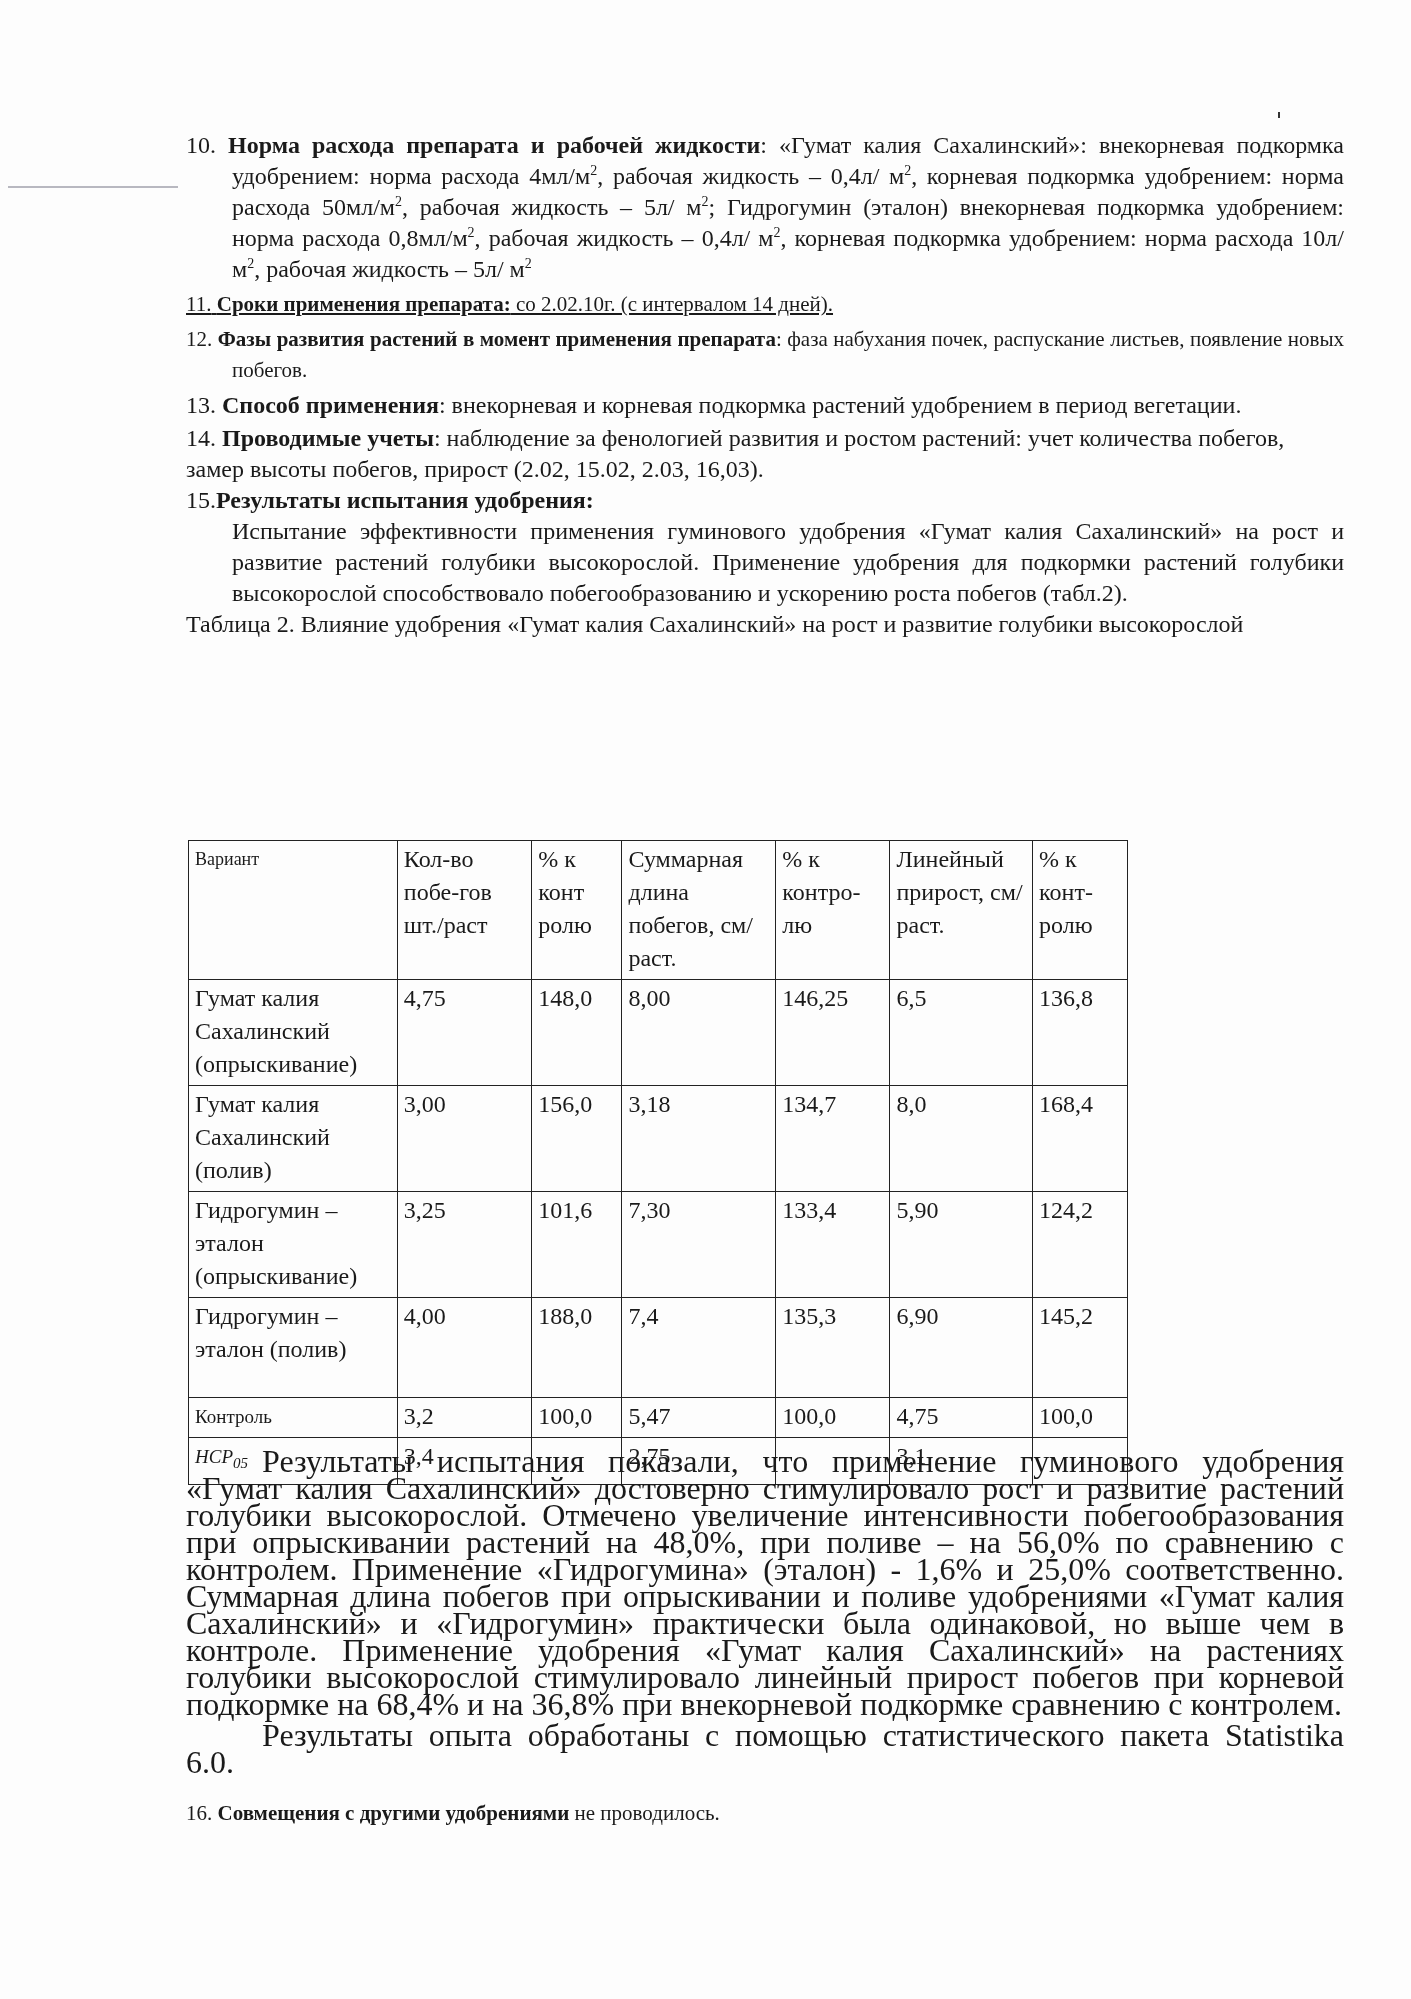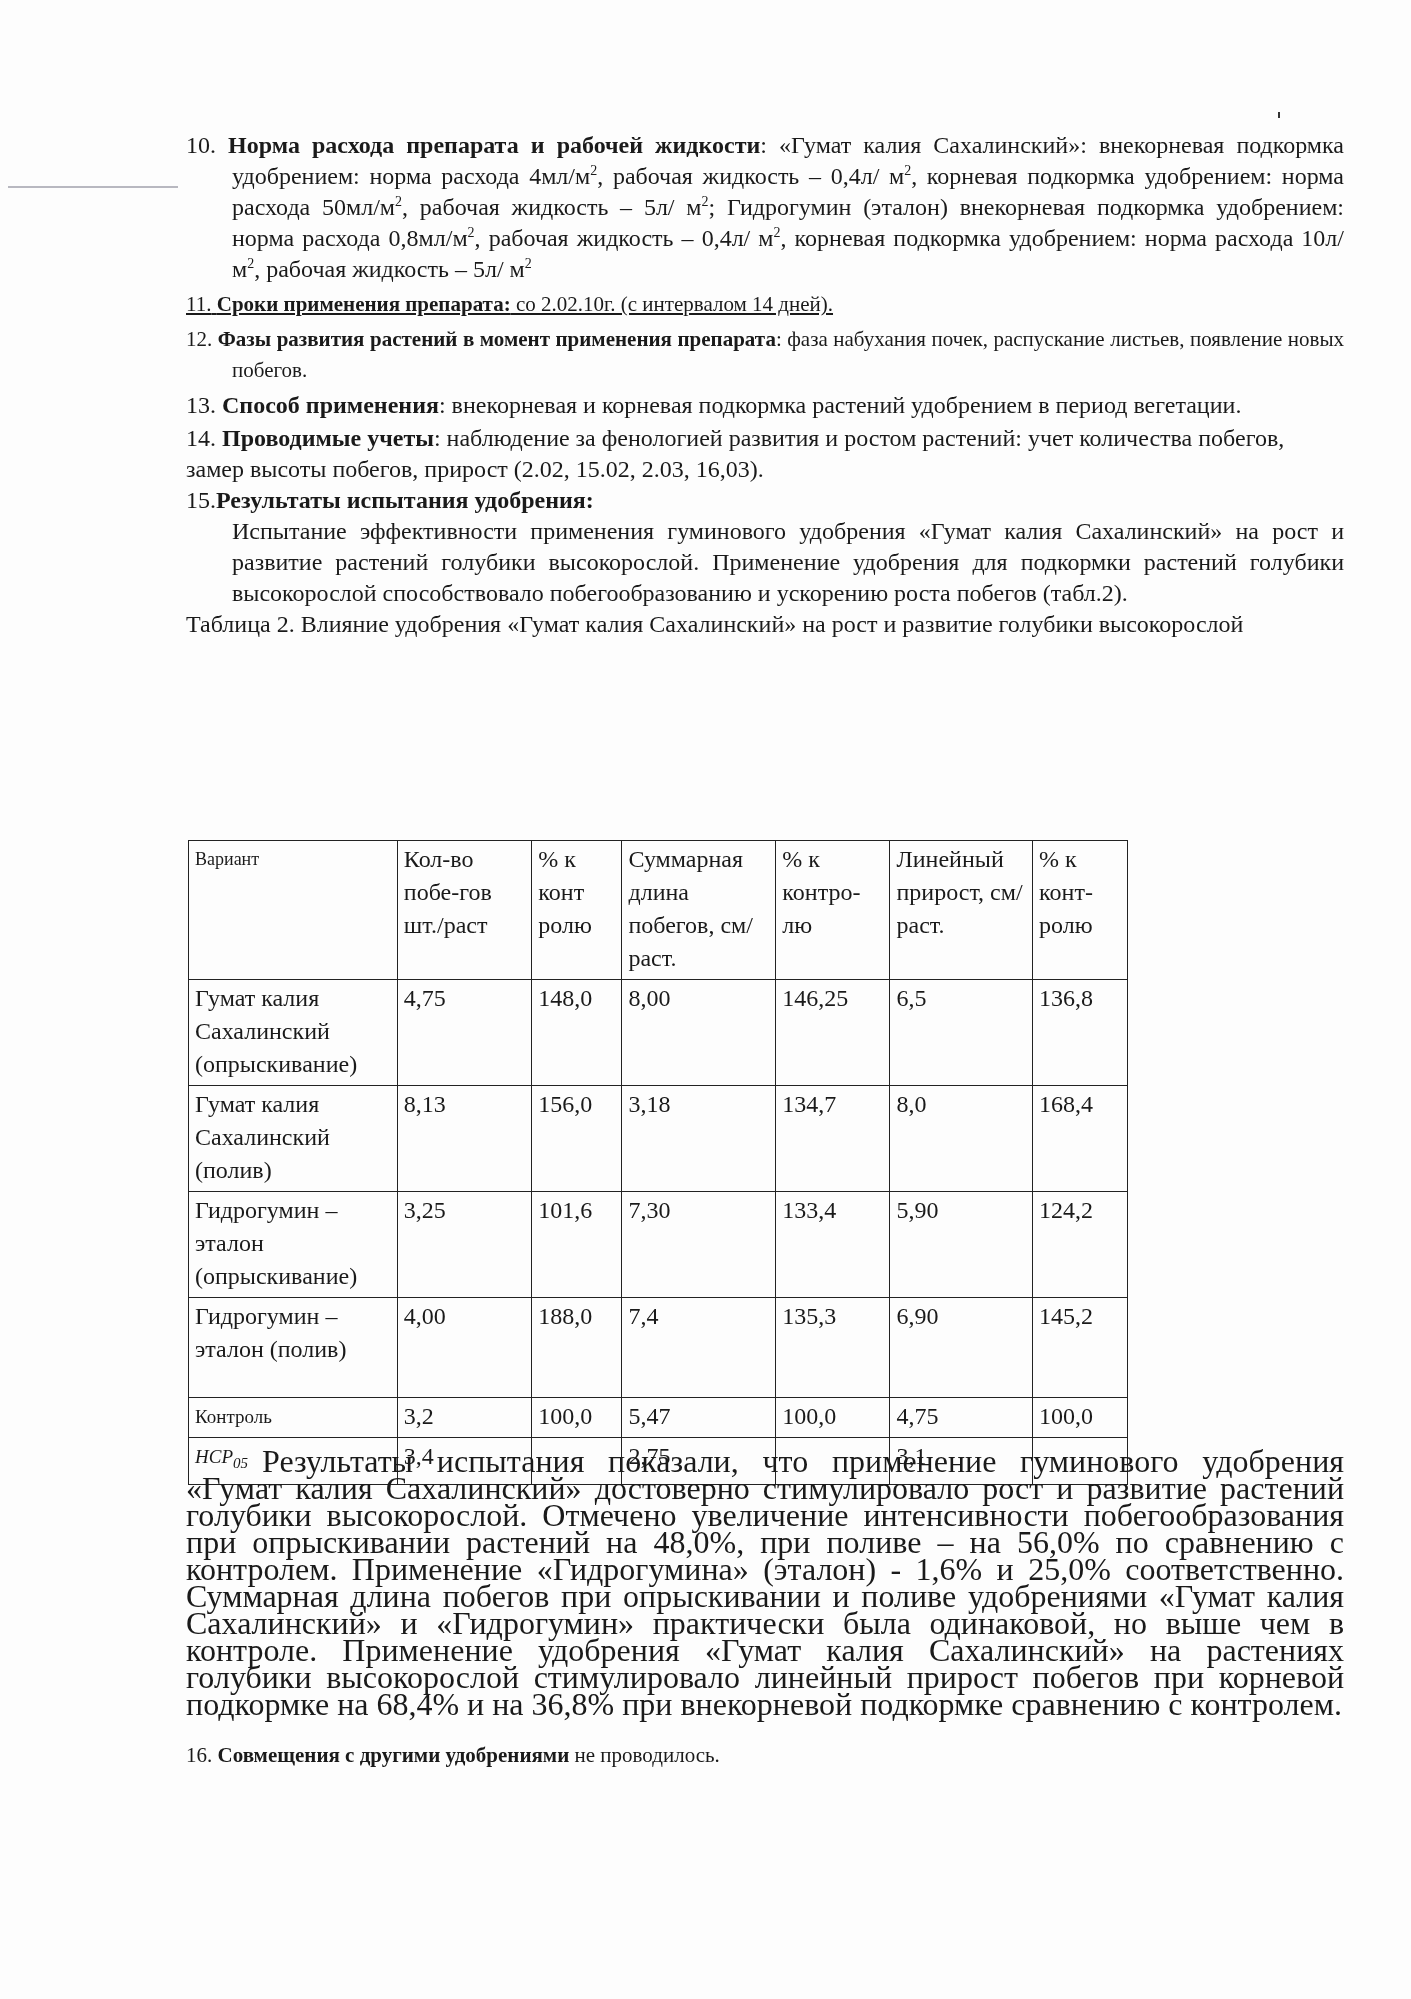--- a/index.html
+++ b/index.html
@@ -102,21 +102,21 @@
       <td>Гумат калия Сахалинский (опрыскивание)</td>
       <td>4,75</td>
       <td>148,0</td>
       <td>8,00</td>
       <td>146,25</td>
       <td>6,5</td>
       <td>136,8</td>
     </tr>
     <tr style="height:100px;">
       <td>Гумат калия Сахалинский (полив)</td>
-      <td>8,13</td>
+      <td>3,00</td>
       <td>156,0</td>
       <td>3,18</td>
       <td>134,7</td>
       <td>8,0</td>
       <td>168,4</td>
     </tr>
     <tr style="height:100px;">
       <td>Гидрогумин – эталон (опрыскивание)</td>
       <td>3,25</td>
       <td>101,6</td>
@@ -150,18 +150,19 @@
       <td>2,75</td>
       <td></td>
       <td>3,1</td>
       <td></td>
     </tr>
   </tbody>
     </table>
 
   <div class="after">
     <div class="para indent">Результаты испытания показали, что применение гуминового удобрения «Гумат калия Сахалинский» достоверно стимулировало рост и развитие растений голубики высокорослой. Отмечено увеличение интенсивности побегообразования при опрыскивании растений на 48,0%, при поливе – на 56,0% по сравнению с контролем. Применение «Гидрогумина» (эталон) - 1,6% и 25,0% соответственно. Суммарная длина побегов при опрыскивании и поливе удобрениями «Гумат калия Сахалинский» и «Гидрогумин» практически была одинаковой, но выше чем в контроле. Применение удобрения «Гумат калия Сахалинский» на растениях голубики высокорослой стимулировало линейный прирост побегов при корневой подкормке на 68,4% и на 36,8% при внекорневой подкормке сравнению с контролем.</div>
+    <div class="para indent" style="margin-top:4px;">Результаты опыта обработаны с помощью статистического пакета Statistika 6.0.</div>
     <div class="item i16">
       <span>16.</span>
       <span class="bold">Совмещения с другими удобрениями</span><span> не проводилось.</span>
     </div>
   </div>
 </div>
 
 </body></html>

